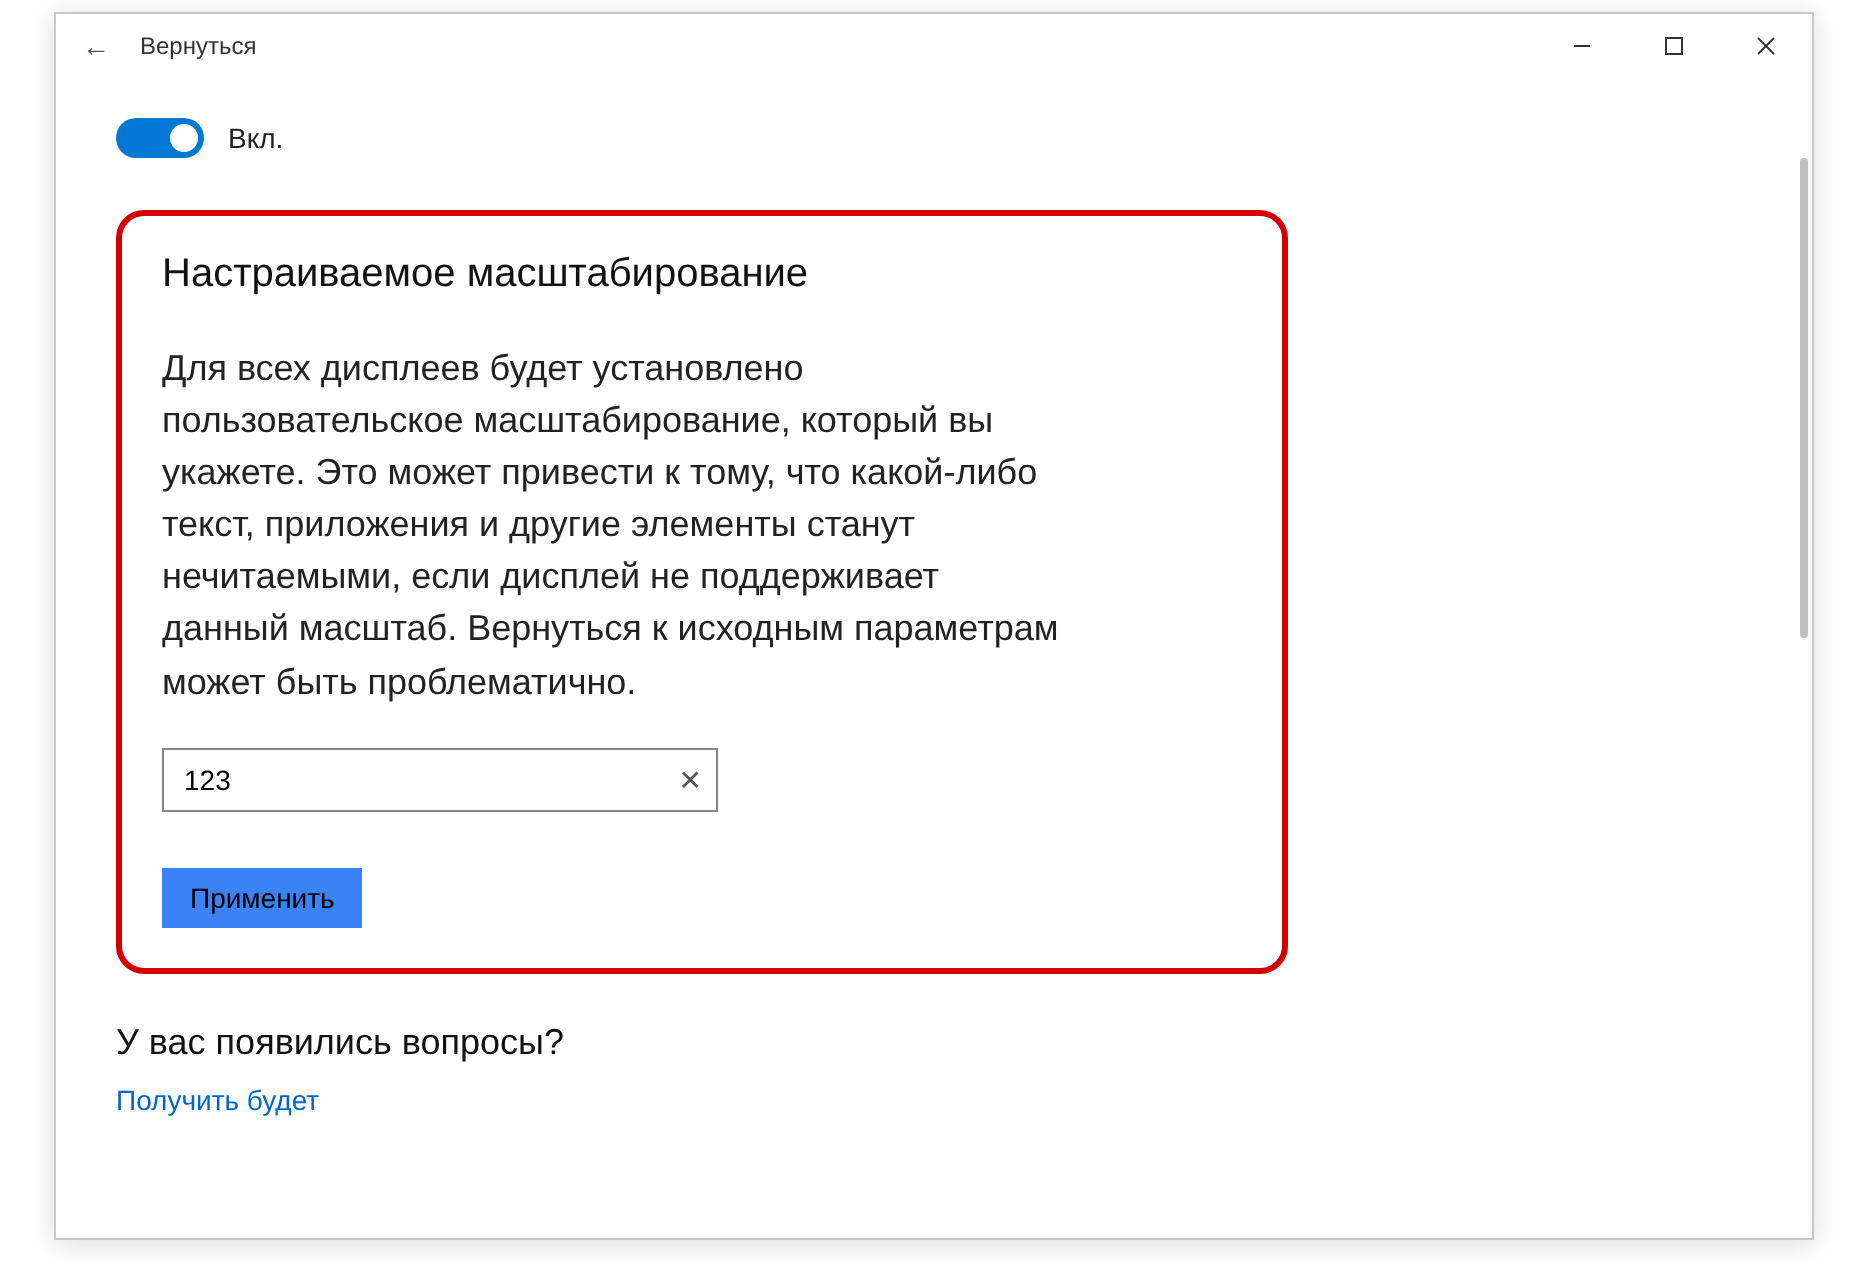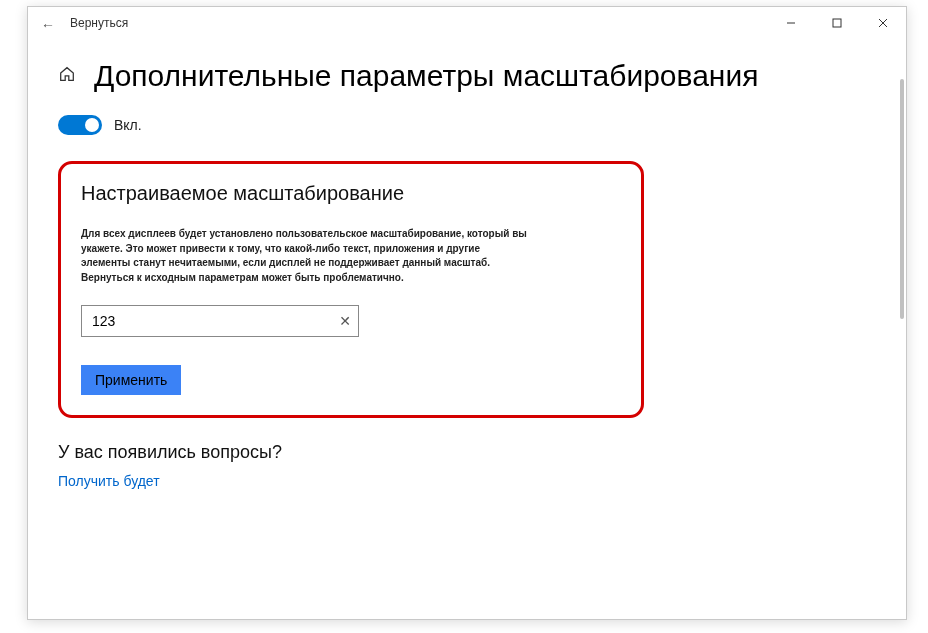--- a/index.html
+++ b/index.html
@@ -90,26 +90,25 @@
     padding: 18px 20px 20px 20px;
     width: 586px;
   }
   .section-title {
     font-size: 20px;
     font-weight: 400;
     color: #111;
     margin-bottom: 22px;
   }
   .body-text {
-    font-size: 10px;
+    font-size: 18px;
     color: #222;
     line-height: 1.45;
     margin-bottom: 20px;
     max-width: 450px;
-    font-weight: bold;
   }
   .input-row {
     display: flex;
     align-items: center;
     margin-bottom: 28px;
   }
   .scale-input {
     width: 278px;
     height: 32px;
     border: 1px solid #888;
@@ -178,28 +177,20 @@
         <svg width="10" height="10">
             <line x1="1" y1="1" x2="9" y2="9" stroke="#333" stroke-width="1"></line>
             <line x1="9" y1="1" x2="1" y2="9" stroke="#333" stroke-width="1"></line>
           </svg>
       </div>
     </div>
   </div>
 
   <div class="content">
 
-    <div class="heading-row">
-      <span class="home-icon">
-        <svg width="18" height="18" viewBox="0 0 20 20">
-            <path d="M3 9 L10 3 L17 9 L17 17 L12 17 L12 12 L8 12 L8 17 L3 17 Z" fill="none" stroke="#333" stroke-width="1.4"></path>
-          </svg>
-      </span>
-      <h1>Дополнительные параметры масштабирования</h1>
-    </div>
 
     <div class="toggle-row">
       <div class="toggle">
         <div class="knob"></div>
       </div>
       <span class="toggle-label">Вкл.</span>
     </div>
 
     <div class="highlight-box">
       <div class="section-title">Настраиваемое масштабирование</div>

